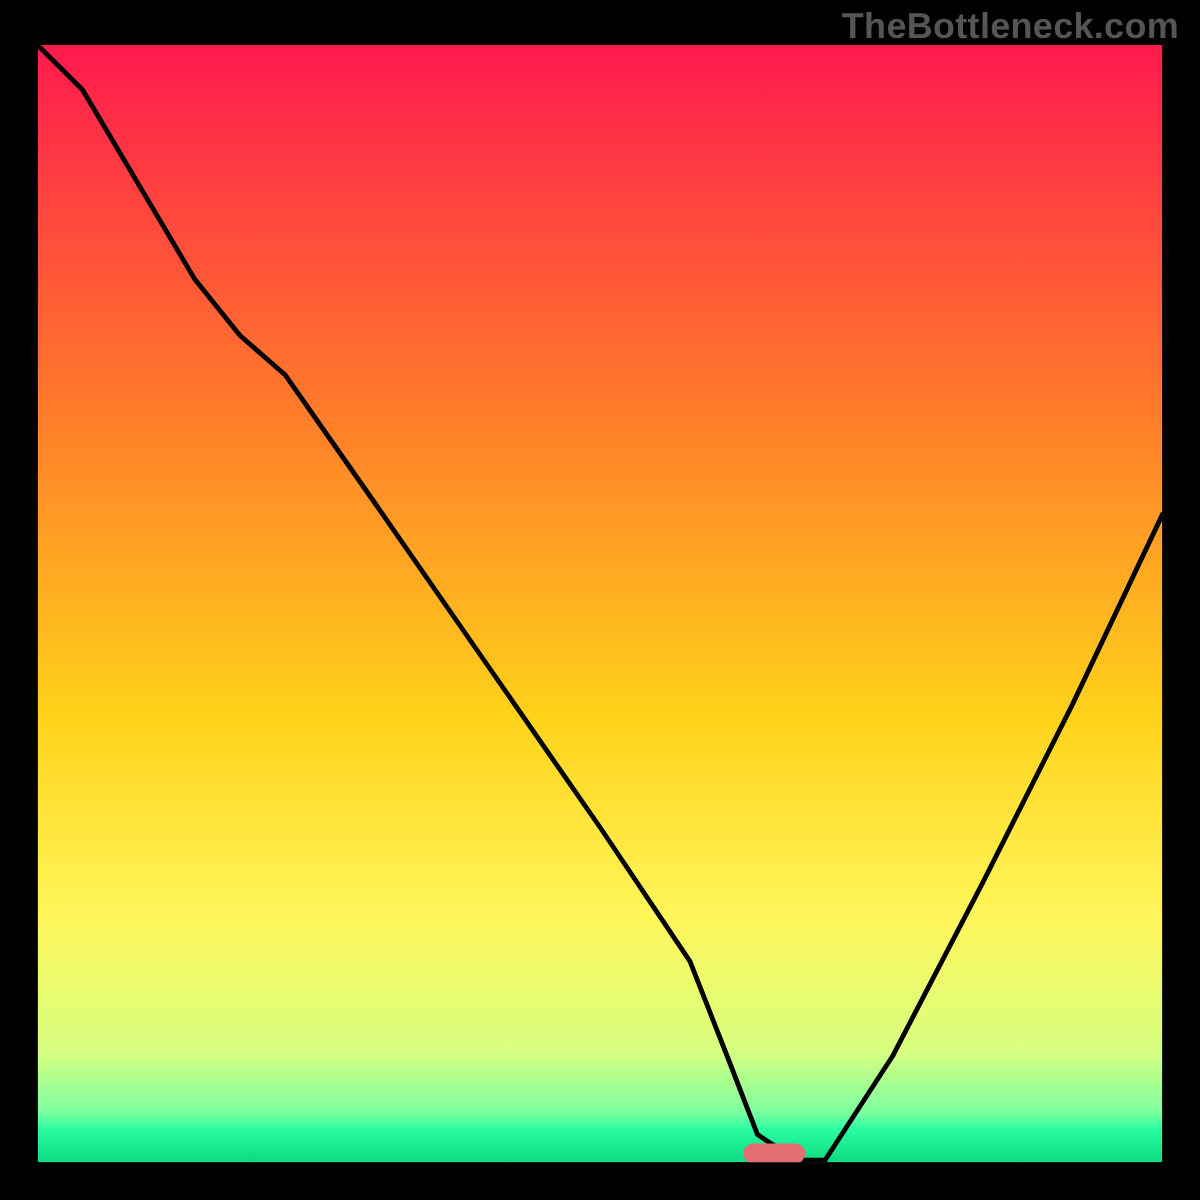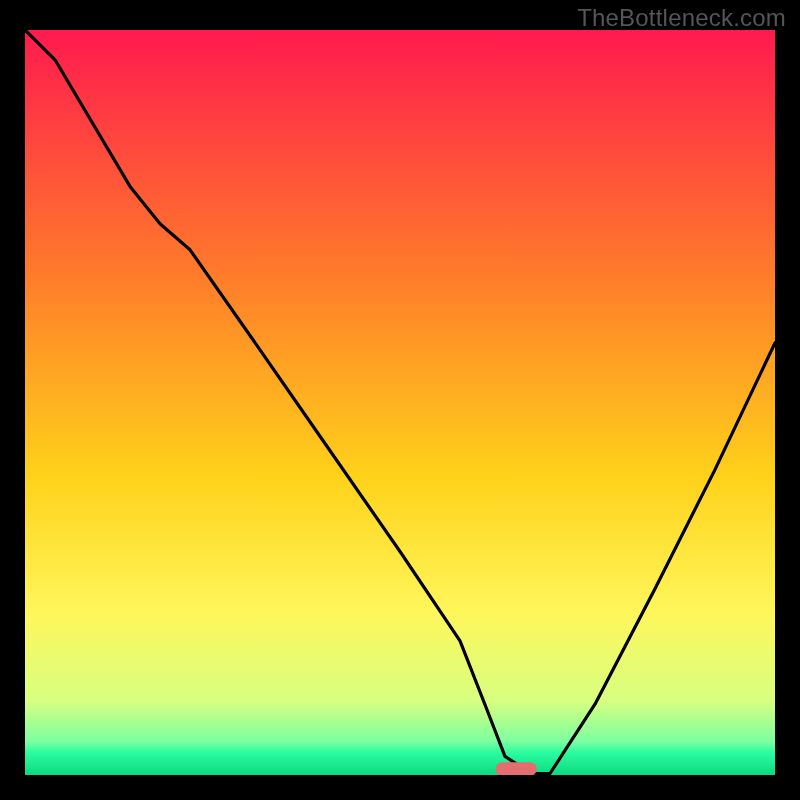--- a/index.html
+++ b/index.html
@@ -16,21 +16,21 @@
     height: 800px;
     background: #000;
   }
   .watermark {
     position: absolute;
     top: 4px;
     right: 14px;
     color: #555;
     font-family: Arial, Helvetica, sans-serif;
     font-size: 24px;
-    font-weight: 400;
+    font-weight: 700;
     letter-spacing: 0.2px;
     z-index: 5;
   }
   .plot {
     position: absolute;
     left: 25px;
     top: 30px;
     width: 750px;
     height: 745px;
     overflow: hidden;

